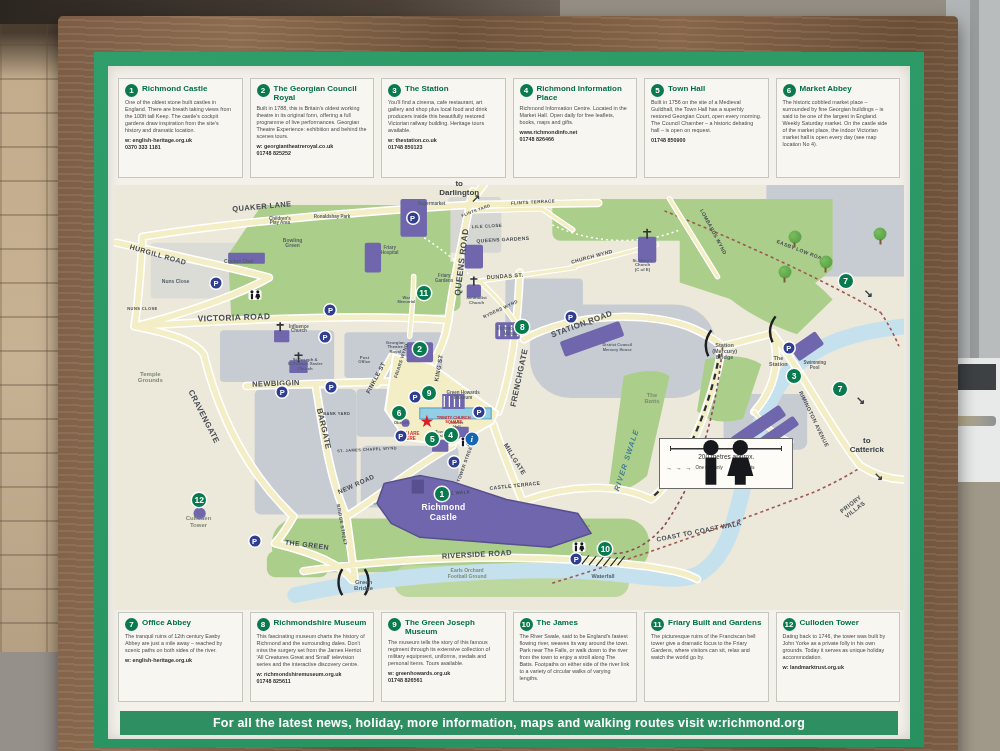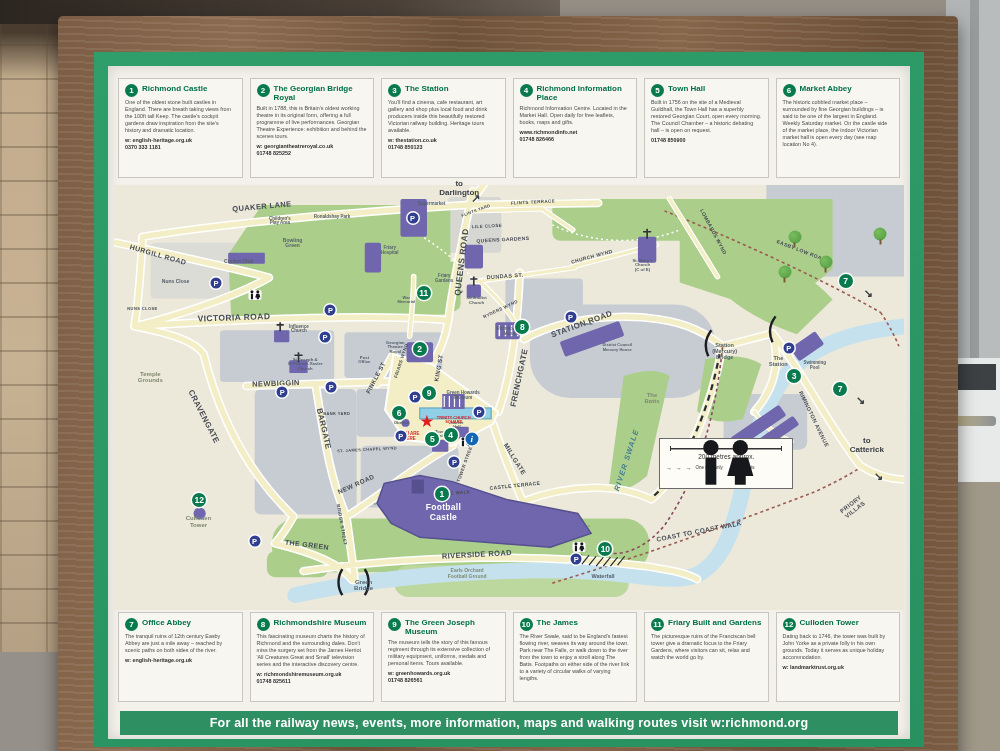--- a/index.html
+++ b/index.html
@@ -110,21 +110,21 @@
               </div>
             <div class="ibody">One of the oldest stone built castles in England. There are breath taking views from the 100ft tall Keep. The castle's cockpit gardens draw inspiration from the site's history and dramatic location.</div>
             <div class="ict">
                 <div>w: english-heritage.org.uk</div>
                 <div>0370 333 1181</div>
               </div>
           </div>
           <div class="ibox">
             <div class="hd">
                 <span class="nbadge">2</span>
-                <span class="ititle">The Georgian Bridge Royal</span>
+                <span class="ititle">The Georgian Council Royal</span>
               </div>
             <div class="ibody">Built in 1788, this is Britain's oldest working theatre in its original form, offering a full programme of live performances. Georgian Theatre Experience: exhibition and behind the scenes tours.</div>
             <div class="ict">
                 <div>w: georgiantheatreroyal.co.uk</div>
                 <div>01748 825252</div>
               </div>
           </div>
           <div class="ibox">
             <div class="hd">
                 <span class="nbadge">3</span>
@@ -350,21 +350,21 @@
 Tower</span>
               <span class="ml ar" style="left: 44.7%; top: 91.3%; font-size: 5px; transform: translate(-50%, -50%) rotate(0deg);">Earls Orchard
 Football Ground</span>
               <span class="ml ar" style="left: 68.1%; top: 50.3%; font-size: 6px; transform: translate(-50%, -50%) rotate(0deg);">The
 Batts</span>
               <span class="ml wa" style="left: 64.9%; top: 64.8%; font-size: 7.5px; transform: translate(-50%, -50%) rotate(-72deg);">RIVER SWALE</span>
               <span class="ml dest" style="left: 43.7%; top: 1%; font-size: 8px; transform: translate(-50%, -50%) rotate(0deg);">to
 Darlington</span>
               <span class="ml dest" style="left: 95.3%; top: 61.5%; font-size: 8px; transform: translate(-50%, -50%) rotate(0deg);">to
 Catterick</span>
-              <span class="ml ca" style="left: 41.7%; top: 77%; font-size: 8.5px; transform: translate(-50%, -50%) rotate(0deg);">Football
+              <span class="ml ca" style="left: 41.7%; top: 77%; font-size: 8.5px; transform: translate(-50%, -50%) rotate(0deg);">Richmond
 Castle</span>
               <span class="ml red" style="left: 43%; top: 55.2%; font-size: 4px; transform: translate(-50%, -50%) rotate(0deg);">TRINITY CHURCH
 SQUARE</span>
               <span class="ml red" style="left: 37.4%; top: 59.2%; font-size: 4.5px; transform: translate(-50%, -50%) rotate(0deg);">YOU ARE
 HERE</span>
               <span class="mbadge" style="left: 41.5%; top: 72.6%;">1</span>
               <span class="mbadge" style="left: 38.7%; top: 38.6%;">2</span>
               <span class="mbadge" style="left: 86.1%; top: 45%;">3</span>
               <span class="mbadge" style="left: 42.6%; top: 58.8%;">4</span>
               <span class="mbadge" style="left: 40.3%; top: 59.7%;">5</span>
@@ -507,18 +507,18 @@
                 <span class="nbadge">12</span>
                 <span class="ititle">Culloden Tower</span>
               </div>
             <div class="ibody">Dating back to 1746, the tower was built by John Yorke as a private folly in his own grounds. Today it serves as unique holiday accommodation.</div>
             <div class="ict">
                 <div>w: landmarktrust.org.uk</div>
               </div>
           </div>
         </div>
 
-        <div class="footer">For all the railway news, events, more information, maps and walking routes visit w:richmond.org</div>
+        <div class="footer">For all the latest news, holiday, more information, maps and walking routes visit w:richmond.org</div>
 
       </div>
     </div>
   </div>
 </div>
 
 </body></html>

